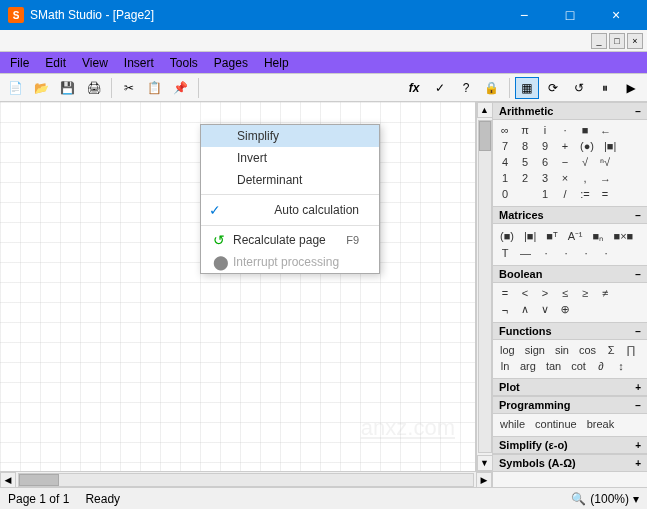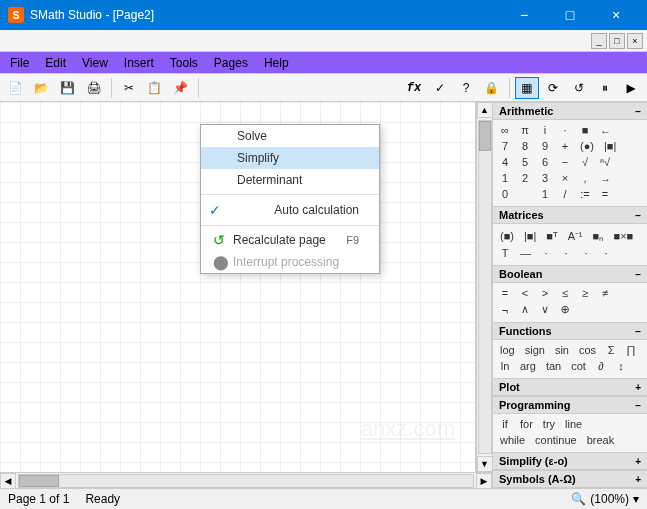--- a/index.html
+++ b/index.html
@@ -261,21 +261,21 @@
   <button class="tb-btn">📂</button>
   <button class="tb-btn">💾</button>
   <button class="tb-btn">🖨</button>
   <div class="tb-sep"></div>
   <button class="tb-btn">✂</button>
   <button class="tb-btn">📋</button>
   <button class="tb-btn">📌</button>
   <div class="tb-sep"></div>
   <div style="flex:1"></div>
 
-  <button class="tb-btn" style="font-style:italic;font-weight:bold;font-family:Liberation Mono, monospace;">fx</button>
+  <button class="tb-btn" style="font-style:italic;font-weight:bold;">fx</button>
   <button class="tb-btn">✓</button>
   <button class="tb-btn">?</button>
   <button class="tb-btn">🔒</button>
   <div class="tb-sep"></div>
   <button class="tb-btn" style="border:1px solid #0078d7;background:#cce4f7;">▦</button>
   <button class="tb-btn">⟳</button>
   <button class="tb-btn">↺</button>
   <button class="tb-btn">⏸</button>
   <button class="tb-btn">▶</button>
 </div>
@@ -287,25 +287,25 @@
     <div class="canvas-wrapper">
       <div style="display:flex; flex:1; overflow:hidden;">
         <div class="canvas-area">
           <div class="canvas-grid">
 
             <div class="watermark-area" style="opacity:0.15; font-size:22px; color:#aaa; position:absolute; right:20px; bottom:30px;">anxz.com</div>
           </div>
 
           <div class="dropdown-overlay">
             <div class="dropdown-menu">
-              <div class="dropdown-item with-check">
-                <span>Solve</span>
-              </div>
               <div class="dropdown-item with-check highlighted">
                 <span>Simplify</span>
+              </div>
+              <div class="dropdown-item with-check">
+                <span>Invert</span>
               </div>
               <div class="dropdown-item with-check">
                 <span>Determinant</span>
               </div>
 
               <div class="dropdown-separator"></div>
 
               <div class="dropdown-item" style="padding-left: 8px;">
                 <span style="color:#0078d7; margin-right:8px; font-size:14px;">✓</span>
                 <span>Auto calculation</span>
@@ -464,26 +464,20 @@
         <span>Plot</span>
         <span style="font-size:10px;">+</span>
       </div>
 
       <div class="panel-section-header">
         <span>Programming</span>
         <span style="font-size:10px;">−</span>
       </div>
       <div class="panel-section-content">
         <div class="panel-row">
-          <span class="panel-btn">if</span>
-          <span class="panel-btn">for</span>
-          <span class="panel-btn">try</span>
-          <span class="panel-btn">line</span>
-        </div>
-        <div class="panel-row">
           <span class="panel-btn">while</span>
           <span class="panel-btn">continue</span>
           <span class="panel-btn">break</span>
         </div>
       </div>
 
       <div class="panel-section-header">
         <span>Simplify (ε-ο)</span>
         <span style="font-size:10px;">+</span>
       </div>

